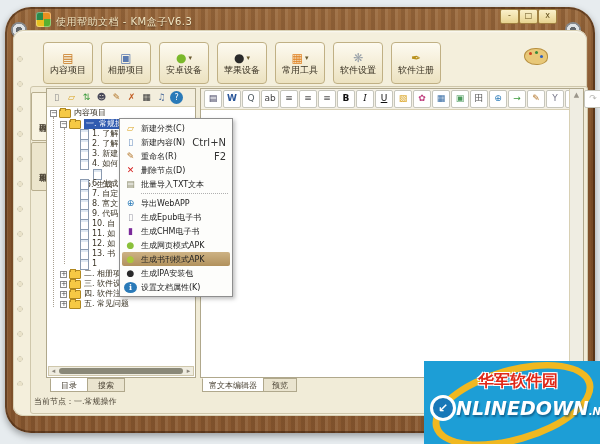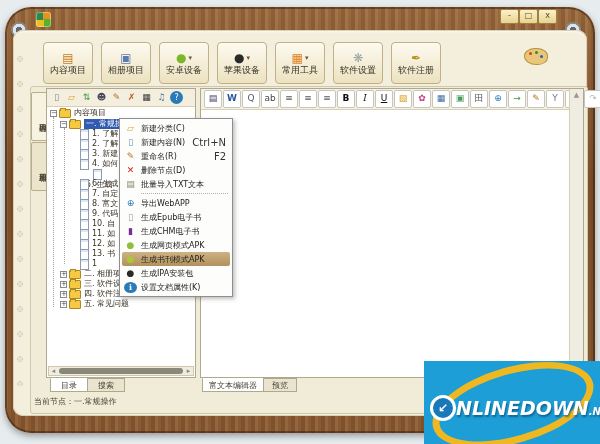--- a/index.html
+++ b/index.html
@@ -103,20 +103,21 @@
     white-space:nowrap;text-shadow:1px 2px 2px rgba(10,60,100,.6);}
   .wm-net{font-size:10px;}
 </style>
 </head>
 <body>
 
 <div id="stage">
 
   <div class="abs frame"></div>
   <div class="abs app-logo"></div>
+  <div class="abs titlebar-title">使用帮助文档 - KM盒子V6.3</div>
   <div class="abs winbtn" style="left:500px;">-</div>
   <div class="abs winbtn" style="left:519px;">□</div>
   <div class="abs winbtn" style="left:538px;">x</div>
   <div class="abs grommet" style="left:11px;top:22px;"></div>
   <div class="abs grommet" style="left:565px;top:22px;"></div>
 
   <div class="abs paper"></div>
   <div class="abs perforation"></div>
 
   <div class="abs ribbon">
@@ -453,17 +454,18 @@
       <div class="mi-row">
         <span class="mi-ic round" style="color: rgb(255, 255, 255); background: rgb(42, 122, 184);">ℹ</span>
         <span class="mi-lb">设置文档属性(K)</span>
         <span class="mi-sc"></span>
       </div>
 
     </div>
 
   <div class="abs watermark">
     <div class="wm-ring"></div>
+    <div class="wm-cn">华军软件园</div>
     <div class="wm-o">↙</div>
     <div class="wm-en"><span>NLINEDOWN</span><span class="wm-net">.NET</span></div>
   </div>
 
 </div>
 
 </body></html>

